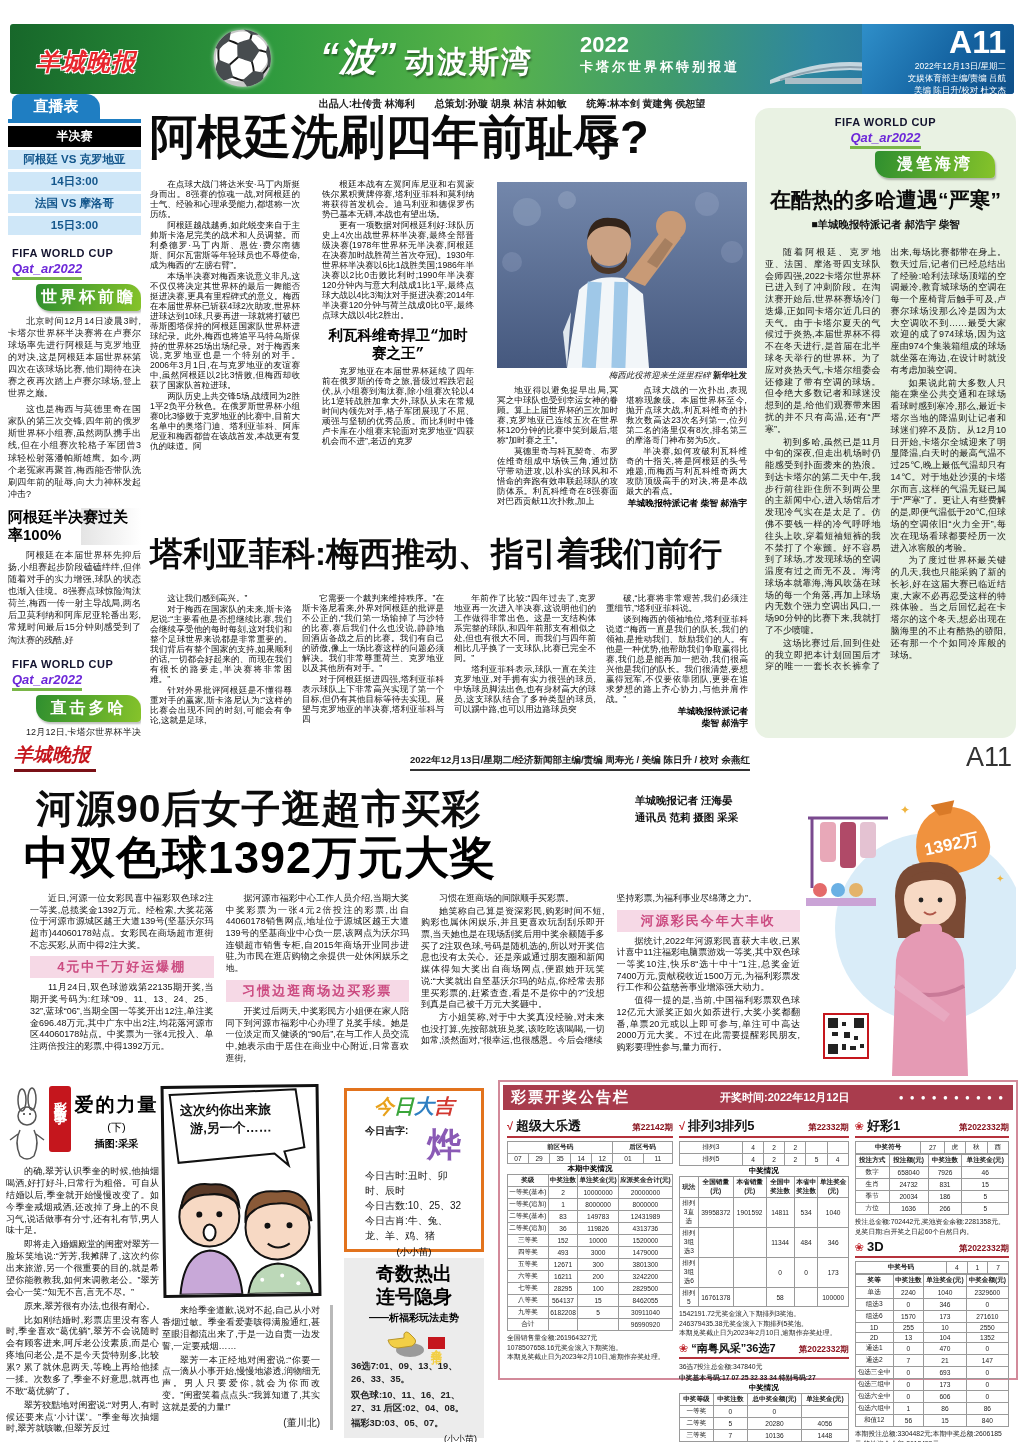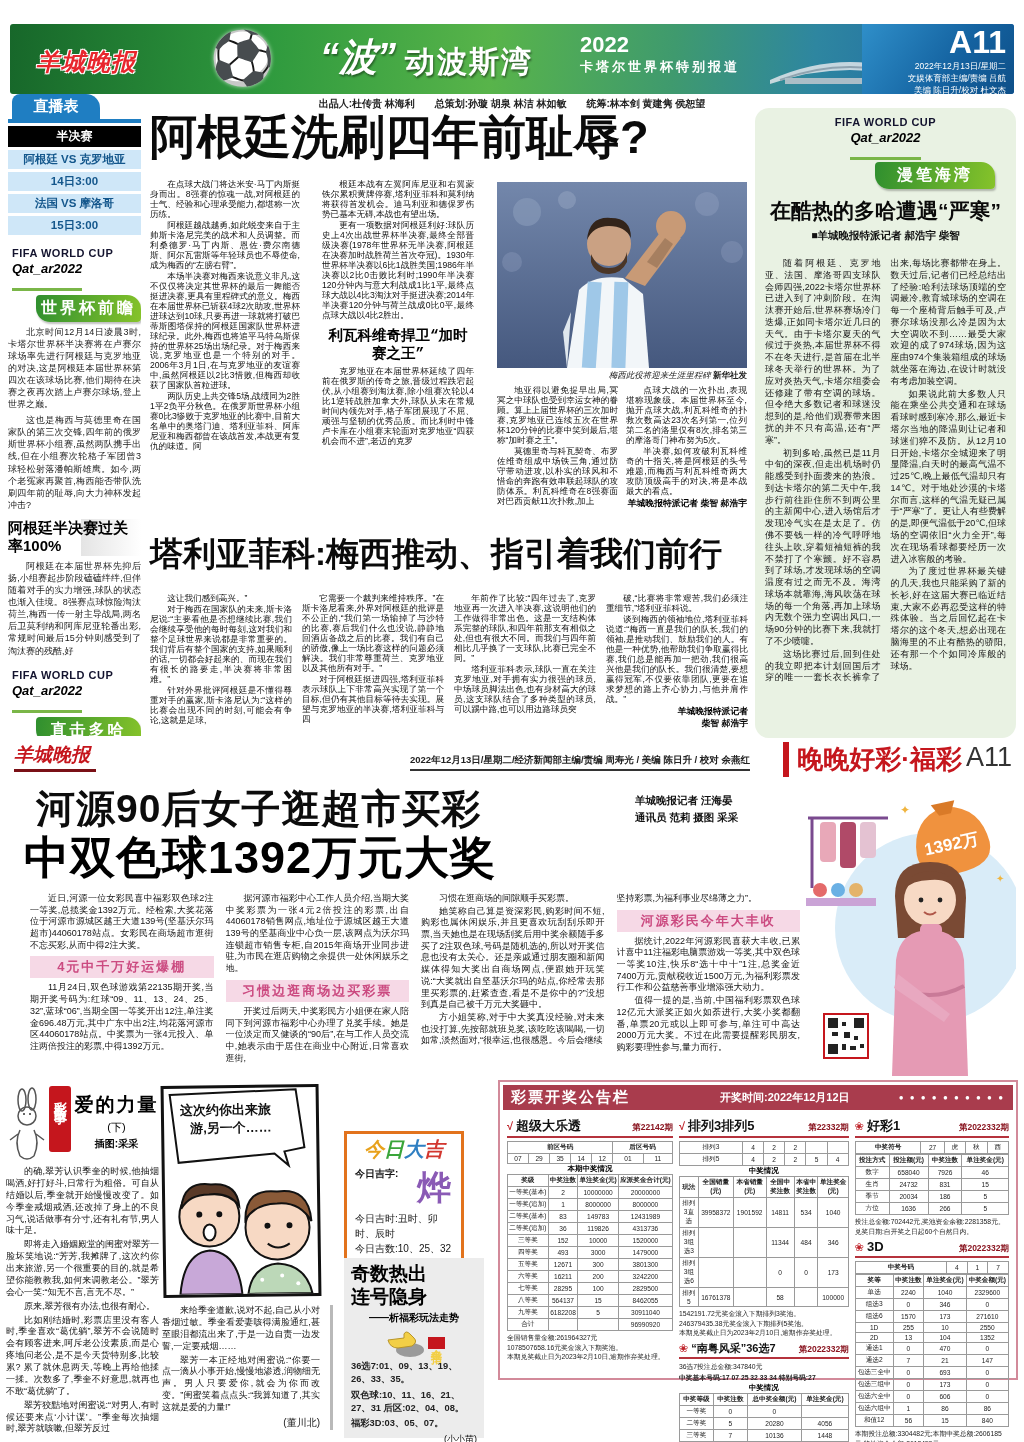--- a/index.html
+++ b/index.html
@@ -27,21 +27,21 @@
 
   
   .sidebar { position:absolute; left:8px; top:94px; width:133px; height:642px; overflow:hidden; }
   .tab-live { width:88px; background:#1f7ec2; color:#fff; border-radius:8px 14px 0 0; text-align:center;
     font-size:15px; font-weight:bold; padding:3px 0; margin-left:4px; }
   .tab-bar { height:4px; background:#1f7ec2; }
   .sched-stage { background:#000; color:#fff; text-align:center; font-size:12px; font-weight:bold; padding:2px 0; margin-top:3px; }
   .sched-row { background:#cfe7f8; color:#14578c; text-align:center; font-size:11.5px; font-weight:bold; padding:2px 0; margin-top:3px; }
   .fifa-block { margin:12px 0 4px 4px; }
   .fifa-l1 { font-size:11px; font-weight:900; color:#13132e; letter-spacing:.5px; }
-  .fifa-l2 { display:inline-block; font-size:13px; font-weight:900; font-style:italic; color:#000000; border-bottom:3px solid #7ab648; padding-bottom:12px; }
+  .fifa-l2 { display:inline-block; font-size:13px; font-weight:900; font-style:italic; color:#6d28d9; border-bottom:3px solid #7ab648; padding-bottom:1px; }
   .badge-green { display:block; margin-left:28px; background:linear-gradient(100deg,#2f8f2f,#86c32a); color:#fff;
     font-weight:900; padding:3px 0; border-radius:4px 14px 4px 14px; font-size:16px;
     letter-spacing:3px; text-align:center; box-shadow:1px 2px 2px rgba(0,0,0,.25); }
   .side-para { font-size:9px; line-height:1.34; text-align:justify; text-indent:2em; color:#1a1a1a; margin-top:4px; }
   .rate-head { font-size:15px; font-weight:900; color:#000; margin:8px 0 2px; line-height:1.25;
     background:linear-gradient(90deg,transparent 55%, #e4e4e4 55%, #fff 100%); }
 
   
   .headline-main { position:absolute; left:150px; top:106px; width:600px; font-size:47px; font-weight:900;
     color:#0a0a0a; letter-spacing:0px; font-family:"Liberation Sans",sans-serif; }
@@ -100,29 +100,29 @@
   .story p { font-size:9px; line-height:1.32; text-align:justify; text-indent:2em; color:#141414; margin-top:2px; }
 
   .comic { position:absolute; left:162px; top:1085px; width:158px; height:212px; border:3px solid #111;
     background:#fff; transform:rotate(-.8deg); overflow:hidden; }
   .after { position:absolute; left:162px; top:1303px; width:158px; height:134px; overflow:hidden; }
   .after p { font-size:9px; line-height:1.32; text-align:justify; text-indent:2em; color:#141414; margin-top:2px; }
   .after .auth { text-align:right; font-size:10px; }
   .vdiv { position:absolute; left:330px; top:1305px; width:3px; height:125px; background:#b9b9b9; }
 
   
-  .daji { position:absolute; left:344px; top:1088px; width:120px; height:164px; border:3px solid #e2731d; background:#fff; padding:4px 8px;margin-top:43px; }
+  .daji { position:absolute; left:344px; top:1088px; width:140px; height:164px; border:3px solid #e2731d; background:#fff; padding:4px 18px; }
   .daji-hd { text-align:center; font-size:20px; font-weight:900; font-style:italic; margin-top:-2px; }
   .daji-hd span:nth-child(1){color:#e8a11b;} .daji-hd span:nth-child(2){color:#3aa53a;}
   .daji-hd span:nth-child(3){color:#2f7fc2;} .daji-hd span:nth-child(4){color:#d2372f;}
   .daji-char { float:right; font-size:34px; color:#8a5ab5; font-weight:bold; margin:2px 2px 0 4px; }
   .daji-line { font-size:10px; line-height:1.5; color:#151515; }
   .daji-credit { text-align:center; font-size:9.5px; margin-top:3px; }
   .qishu { position:absolute; left:344px; top:1258px; width:140px; height:180px; background:#ececec; padding:5px 7px; }
-  .qishu .q1 { font-size:19px; font-weight:900; line-height:1.2; }
+  .qishu .q1 { text-align:center; font-size:19px; font-weight:900; line-height:1.2; }
   .qishu .qs { text-align:center; font-size:10px; font-weight:bold; margin:2px 0 3px; }
   .finger-row { display:flex; justify-content:center; align-items:center; gap:2px; }
   .finger-label { writing-mode:vertical-rl; background:#c5161d; color:#f3cf46; font-size:11px; font-weight:bold; padding:3px 1px; letter-spacing:2px; }
   .qishu .ql { font-size:9.3px; line-height:1.45; font-weight:bold; color:#222; margin-top:2px; }
   .qishu .qc { text-align:right; font-size:9px; margin-top:2px; }
 
   
   .ann { position:absolute; left:498px; top:1080px; width:520px; height:300px;
     border:2px solid #d28a9a; padding:3px; background:#fff; }
   .ann-hd { height:25px; background:#a93c4d; color:#fff; display:flex; align-items:center; padding:0 8px; }
@@ -309,21 +309,20 @@
         <p>初到多哈,虽然已是11月中旬的深夜,但走出机场时仍能感受到扑面袭来的热浪。到达卡塔尔的第二天中午,我步行前往距住所不到两公里的主新闻中心,进入场馆后才发现冷气实在是太足了。仿佛不要钱一样的冷气呼呼地往头上吹,穿着短袖短裤的我不禁打了个寒颤。好不容易到了球场,才发现球场的空调温度有过之而无不及。海湾球场本就靠海,海风吹荡在球场的每一个角落,再加上球场内无数个强力空调出风口,一场90分钟的比赛下来,我就打了不少喷嚏。</p>
         <p>这场比赛过后,回到住处的我立即把本计划回国后才穿的唯一一套长衣长裤拿了出来,每场比赛都带在身上。数天过后,记者们已经总结出了经验:哈利法球场顶端的空调最冷,教育城球场的空调在每一个座椅背后触手可及,卢赛尔球场没那么冷是因为太大空调吹不到……最受大家欢迎的成了974球场,因为这座由974个集装箱组成的球场就坐落在海边,在设计时就没有考虑加装空调。</p>
         <p>如果说此前大多数人只能在乘坐公共交通和在球场看球时感到寒冷,那么,最近卡塔尔当地的降温则让记者和球迷们猝不及防。从12月10日开始,卡塔尔全城迎来了明显降温,白天时的最高气温不过25℃,晚上最低气温却只有14℃。对于地处沙漠的卡塔尔而言,这样的气温无疑已属于“严寒”了。更让人有些费解的是,即便气温低于20℃,但球场的空调依旧“火力全开”,每次在现场看球都要经历一次进入冰窖般的考验。</p>
         <p>为了度过世界杯最关键的几天,我也只能采购了新的长衫,好在这届大赛已临近结束,大家不必再忍受这样的特殊体验。当之后回忆起在卡塔尔的这个冬天,想必出现在脑海里的不止有酷热的骄阳,还有那一个个如同冷库般的球场。</p>
       </div>
   </div>
 
   <div class="band2">
     <span class="mast2">羊城晚报</span>
     <span class="center">2022年12月13日/星期二/经济新闻部主编/责编 周寿光 / 美编 陈日升 / 校对 余燕红</span>
-    <span class="brand">晚晚好彩·福彩</span>
     <span class="pn">A11</span>
   </div>
 
   <div class="hy-head1">河源90后女子逛超市买彩</div>
   <div class="hy-head2">中双色球1392万元大奖</div>
   <div class="hy-byline">
     <div>羊城晚报记者 汪海晏</div>
     <div>通讯员 范莉 摄图 采采</div>
   </div>
 

